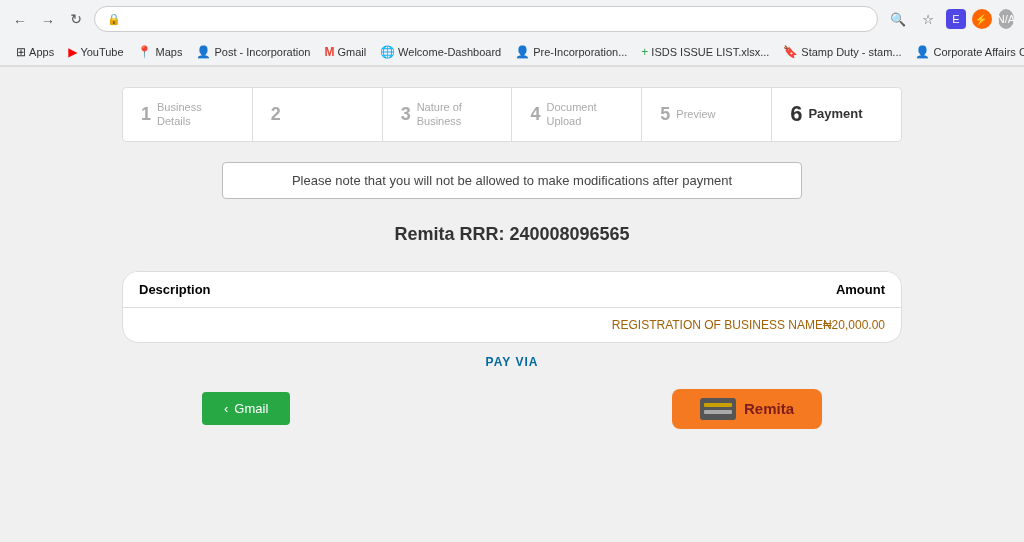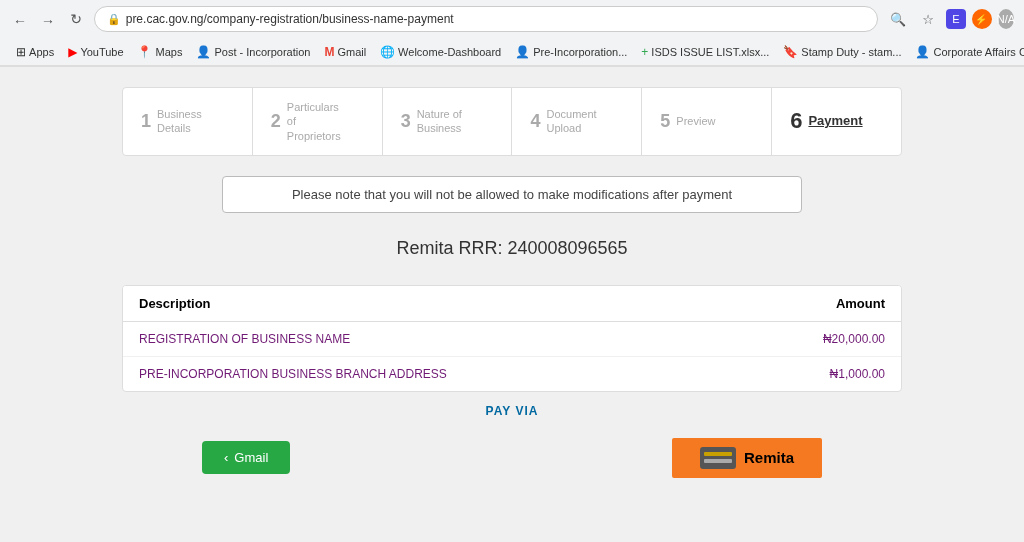--- a/index.html
+++ b/index.html
@@ -76,21 +76,21 @@
       font-weight: bold;
       color: #aaa;
       margin-right: 6px;
     }
     .step-label {
       font-size: 11px;
       color: #aaa;
       line-height: 1.3;
     }
     .step.active .step-num { color: #333; font-size: 22px; }
-    .step.active .step-label { color: #333; font-weight: bold; font-size: 13px; text-decoration: underline; }
+    .step.active .step-label { color: #333; font-weight: bold; font-size: 13px; }
 
     
     .notice-box {
       border: 1px solid #bbb;
       border-radius: 4px;
       padding: 10px 20px;
       font-size: 13px;
       color: #444;
       margin-bottom: 25px;
       background: white;
@@ -98,53 +98,53 @@
       text-align: center;
     }
 
     
     .rrr-section {
       text-align: center;
       margin-bottom: 18px;
     }
     .rrr-title {
       font-size: 18px;
-      font-weight: normal;
+      font-weight: bold;
       color: #333;
       margin-bottom: 8px;
     }
     .rrr-amount {
       font-size: 22px;
       color: #333;
     }
 
     
     .payment-table {
       width: 780px;
       border: 1px solid #ddd;
-      border-radius: 4px;
+      border-radius: 16px;
       background: white;
       margin-bottom: 12px;
       overflow: hidden;
     }
     .table-header {
       display: flex;
       justify-content: space-between;
       padding: 10px 16px;
       font-weight: bold;
       font-size: 13px;
       border-bottom: 1px solid #ddd;
       background: white;
     }
     .table-row {
       display: flex;
-      justify-content: space-between;
+      justify-content: flex-end;
       padding: 10px 16px;
       font-size: 12px;
-      color: #701a75;
+      color: #a16207;
       border-bottom: 1px solid #f0f0f0;
     }
     .table-row:last-child { border-bottom: none; }
 
     
     .pay-via-section {
       text-align: center;
       margin-bottom: 12px;
     }
     .pay-via-label {
@@ -172,23 +172,23 @@
       padding: 9px 22px;
       font-size: 13px;
       cursor: pointer;
       display: flex;
       align-items: center;
       gap: 6px;
     }
 
     .remita-btn {
       background: #f47920;
-      color: #000000;
+      color: #7f1d1d;
       border: none;
-      border-radius: 2px;
+      border-radius: 8px;
       padding: 9px 28px;
       font-size: 15px;
       font-weight: bold;
       cursor: pointer;
       display: flex;
       align-items: center;
       gap: 8px;
     }
     .remita-card-icon {
       width: 36px;
@@ -212,21 +212,20 @@
 </head>
 <body>
 
 <div class="browser-chrome">
   <div class="browser-toolbar">
     <button class="nav-btn">←</button>
     <button class="nav-btn">→</button>
     <button class="nav-btn">↻</button>
     <div class="address-bar">
       <span class="lock-icon">🔒</span>
-      <span>pre.cac.gov.ng/company-registration/business-name-payment</span>
     </div>
     <div class="browser-actions">
       <button class="browser-action-btn">🔍</button>
       <button class="browser-action-btn">☆</button>
       <button class="browser-action-btn" style="background:#4f46e5;color:white;border-radius:4px;font-size:11px;width:20px;height:20px;">E</button>
       <button class="browser-action-btn" style="background:#ff6600;color:white;border-radius:50%;font-size:10px;width:20px;height:20px;">⚡</button>
       <button class="browser-action-btn" style="background:#aaa;border-radius:50%;width:16px;height:20px;font-size:11px;color:white;">N/A</button>
     </div>
   </div>
   <div class="bookmarks-bar">
@@ -275,21 +274,20 @@
 
 <div class="page-content">
 
   <div class="stepper">
     <div class="step">
       <span class="step-num">1</span>
       <span class="step-label">Business<br>Details</span>
     </div>
     <div class="step">
       <span class="step-num">2</span>
-      <span class="step-label">Particulars<br>of<br>Proprietors</span>
     </div>
     <div class="step">
       <span class="step-num">3</span>
       <span class="step-label">Nature of<br>Business</span>
     </div>
     <div class="step">
       <span class="step-num">4</span>
       <span class="step-label">Document<br>Upload</span>
     </div>
     <div class="step">
@@ -311,24 +309,20 @@
   </div>
 
   <div class="payment-table">
     <div class="table-header">
       <span>Description</span>
       <span>Amount</span>
     </div>
     <div class="table-row">
       <span>REGISTRATION OF BUSINESS NAME</span>
       <span>₦20,000.00</span>
-    </div>
-    <div class="table-row">
-      <span>PRE-INCORPORATION BUSINESS BRANCH ADDRESS</span>
-      <span>₦1,000.00</span>
     </div>
   </div>
 
   <div class="pay-via-section">
     <div class="pay-via-label">PAY VIA</div>
   </div>
 
   <div class="buttons-row">
     <button class="back-btn">
       <span>‹</span>

